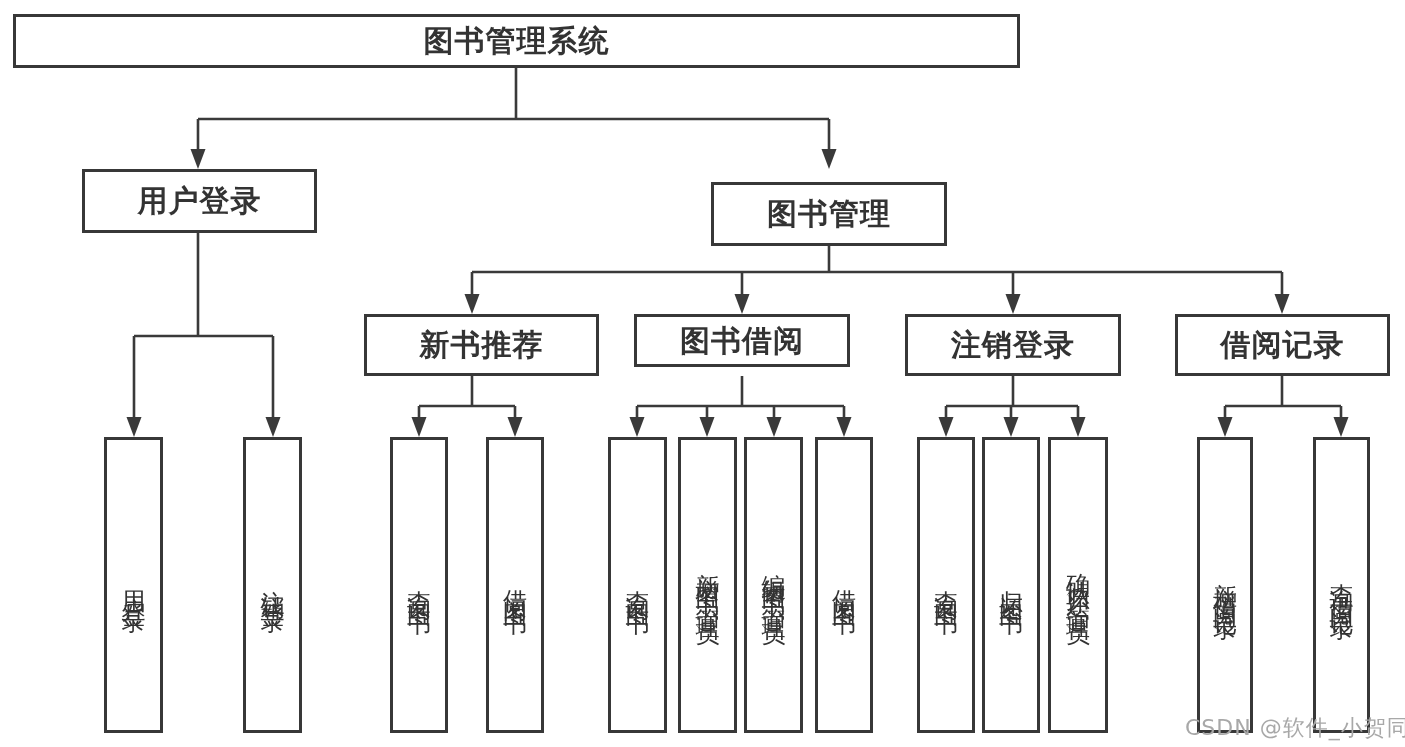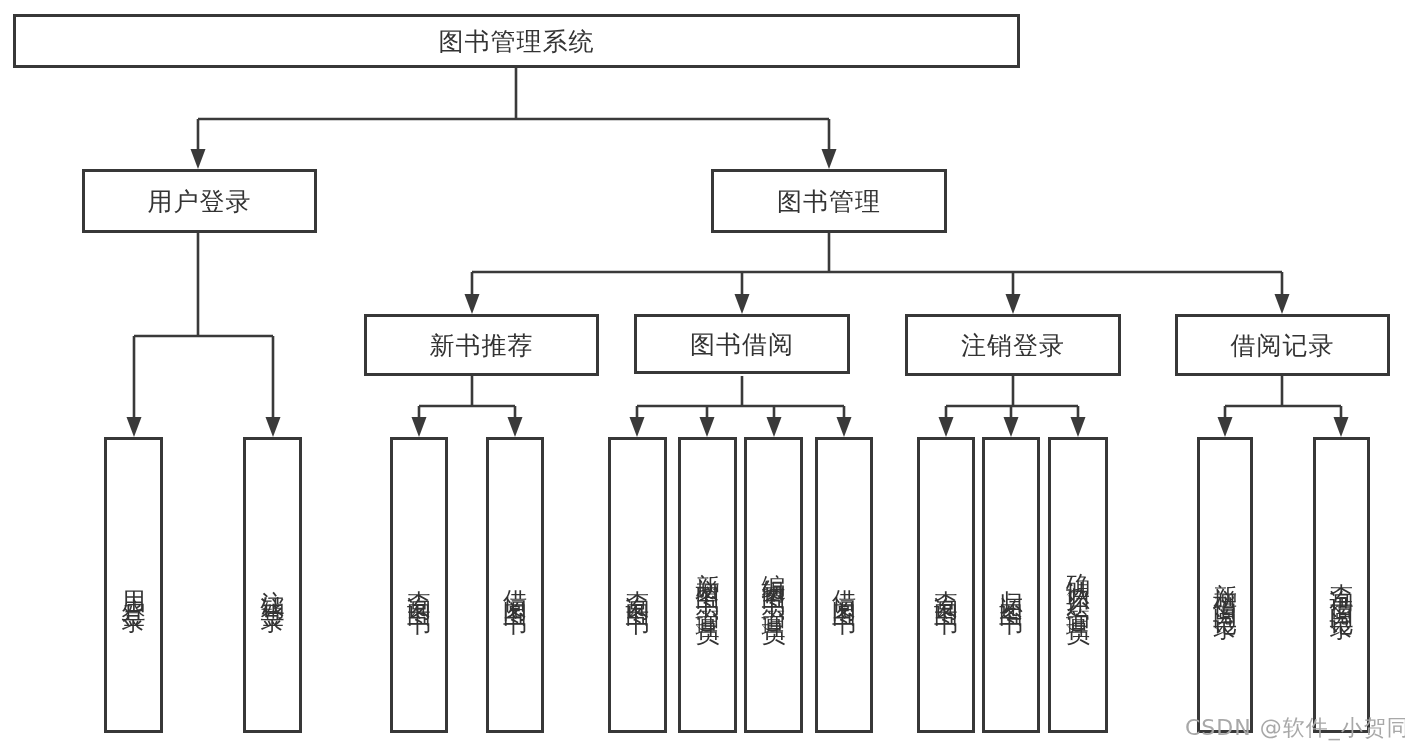--- a/index.html
+++ b/index.html
@@ -25,24 +25,25 @@
     box-sizing: border-box;
     background: #ffffff;
     border: 3px solid #383838;
     display: flex;
     align-items: center;
     justify-content: center;
     color: #333333;
     z-index: 2;
   }
   .node .hlabel {
-    font-size: 25px;
+    font-size: 30px;
     letter-spacing: 1px;
     white-space: nowrap;
     line-height: 1;
+    font-weight: bold;
   }
   .node.leaf .vlabel {
     writing-mode: vertical-rl;
     text-orientation: mixed;
     font-size: 24px;
     letter-spacing: 7px;
     line-height: 1;
     white-space: nowrap;
   }
   .watermark {
@@ -106,28 +107,28 @@
     </g>
   </svg>
 
   <div class="node" style="left:13px; top:14px; width:1007px; height:54px;">
     <span class="hlabel">图书管理系统</span>
   </div>
 
   <div class="node" style="left:82px; top:169px; width:235px; height:64px;">
     <span class="hlabel">用户登录</span>
   </div>
-  <div class="node" style="left:711px; top:169px; width:236px; height:64px;">
+  <div class="node" style="left:711px; top:182px; width:236px; height:64px;">
     <span class="hlabel">图书管理</span>
   </div>
 
   <div class="node" style="left:364px; top:314px; width:235px; height:62px;">
     <span class="hlabel">新书推荐</span>
   </div>
-  <div class="node" style="left:634px; top:314px; width:216px; height:60px;">
+  <div class="node" style="left:634px; top:314px; width:216px; height:53px;">
     <span class="hlabel">图书借阅</span>
   </div>
   <div class="node" style="left:905px; top:314px; width:216px; height:62px;">
     <span class="hlabel">注销登录</span>
   </div>
   <div class="node" style="left:1175px; top:314px; width:215px; height:62px;">
     <span class="hlabel">借阅记录</span>
   </div>
 
   <div class="node leaf" style="left:104px; top:437px; width:59px; height:296px;">

